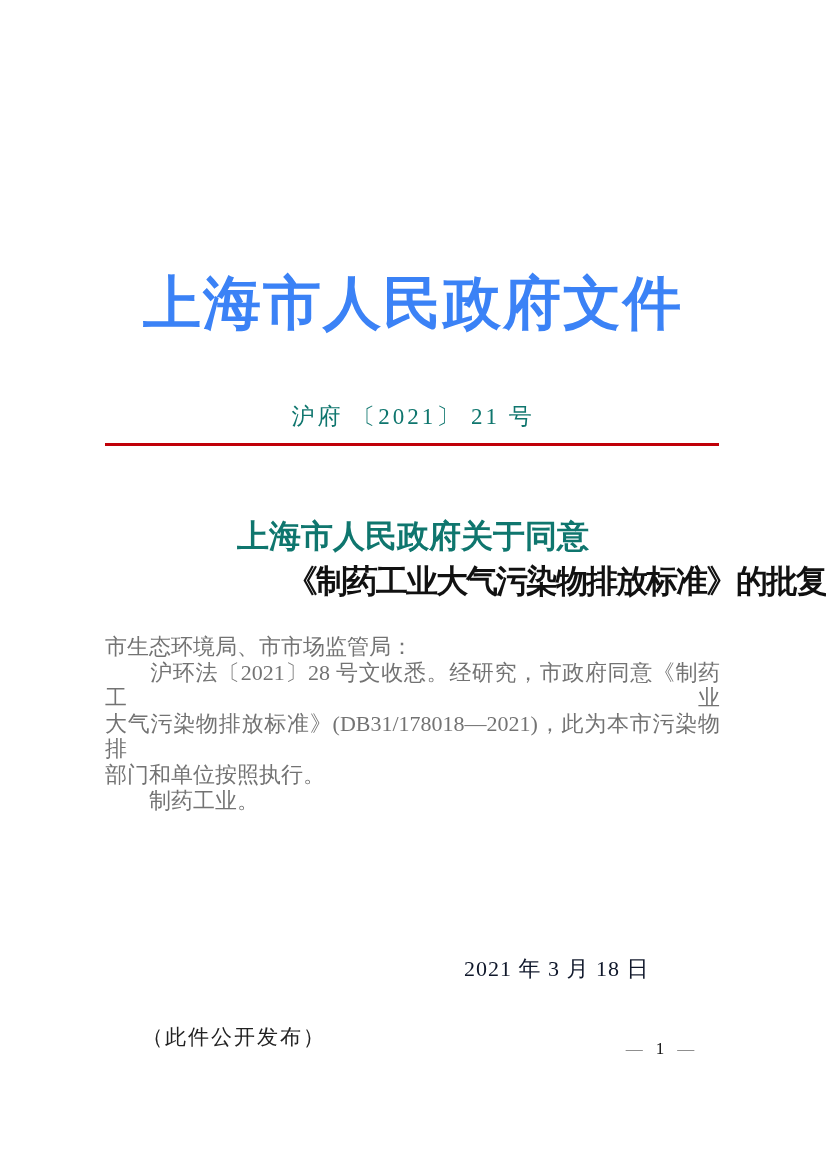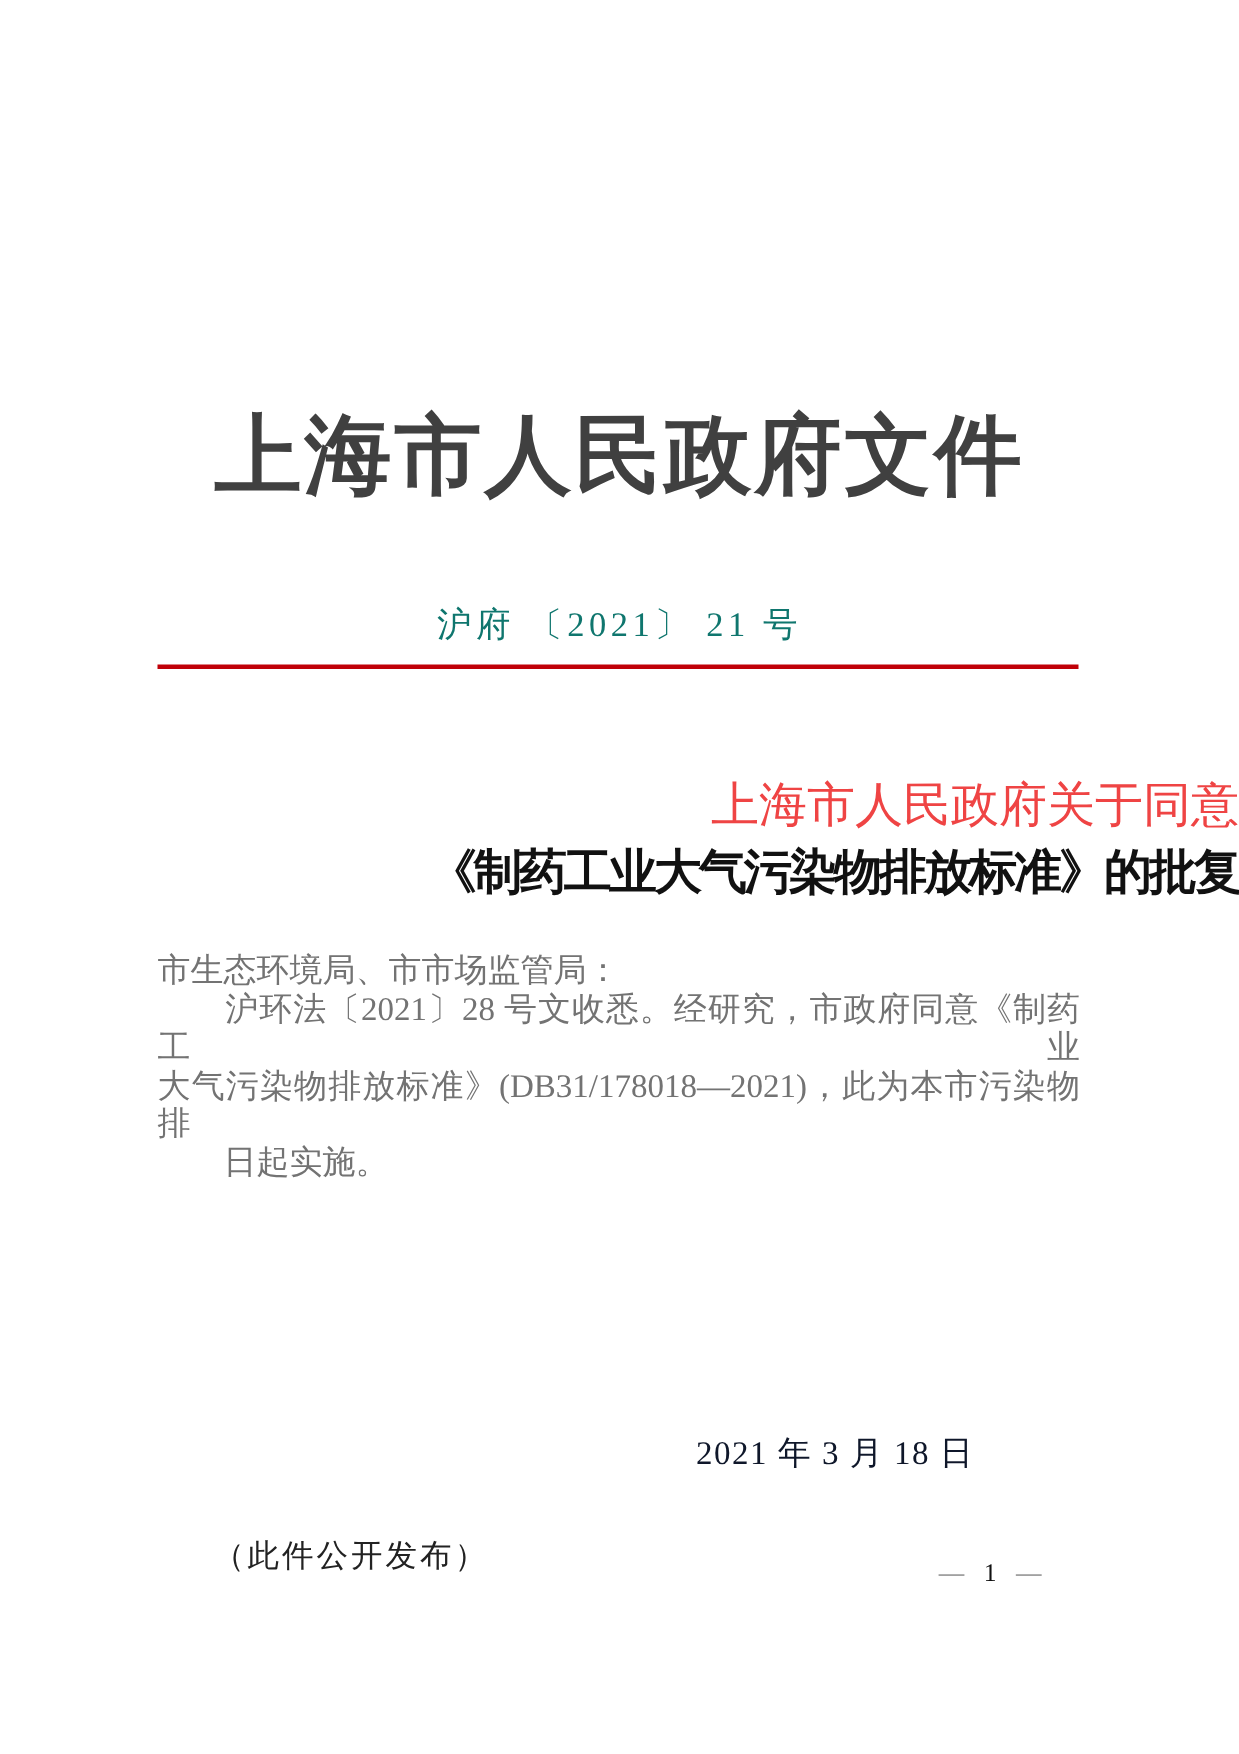--- a/index.html
+++ b/index.html
@@ -45,25 +45,25 @@
     top: 443px;
     left: 105px;
     width: 614px;
     height: 3px;
   }
   .doc-title-line1 {
     position: absolute;
     top: 516px;
     left: 0;
     right: 0;
-    text-align: right;
+    text-align: center;
     font-size: 32px;
     line-height: 40px;
-    font-weight: normal;
-    color: #ef4444;
+    font-weight: bold;
+    color: #0f766e;
     white-space: nowrap;
   }
   .doc-title-line2 {
     position: absolute;
     top: 560px;
     left: 0;
     right: 0;
     text-align: right;
     font-size: 32px;
     line-height: 42px;
@@ -125,35 +125,36 @@
   }
   .page-number .dash {
     color: #7d7d7d;
   }
 </style>
 </head>
 <body>
 
 <div class="page">
 
-  <div class="header-title" style="color: #404040;">上海市人民政府文件</div>
+  <div class="header-title" style="color: #3b82f6;">上海市人民政府文件</div>
 
   <div class="doc-number">沪府 〔2021〕 21 号</div>
 
   <div class="red-rule" style="background: rgb(192, 0, 8);"></div>
 
   <div class="doc-title-line1">上海市人民政府关于同意</div>
 
   <div class="doc-title-line2">《制药工业大气污染物排放标准》的批复</div>
 
   <div class="body-block">
     <div class="body-line">市生态环境局、市市场监管局：</div>
     <div class="body-line justified">　　沪环法〔2021〕28 号文收悉。经研究，市政府同意《制药工业</div>
     <div class="body-line justified">大气污染物排放标准》(DB31/178018—2021)，此为本市污染物排</div>
-    <div class="body-line">　　日起实施。</div>
+    <div class="body-line">部门和单位按照执行。</div>
+    <div class="body-line">　　制药工业。</div>
   </div>
 
   <div class="date-line">2021 年 3 月 18 日</div>
 
   <div class="publish-note">（此件公开发布）</div>
 
   <div class="page-number">
     <span class="dash">—</span>
     <span class="num">1</span>
     <span class="dash">—</span>

